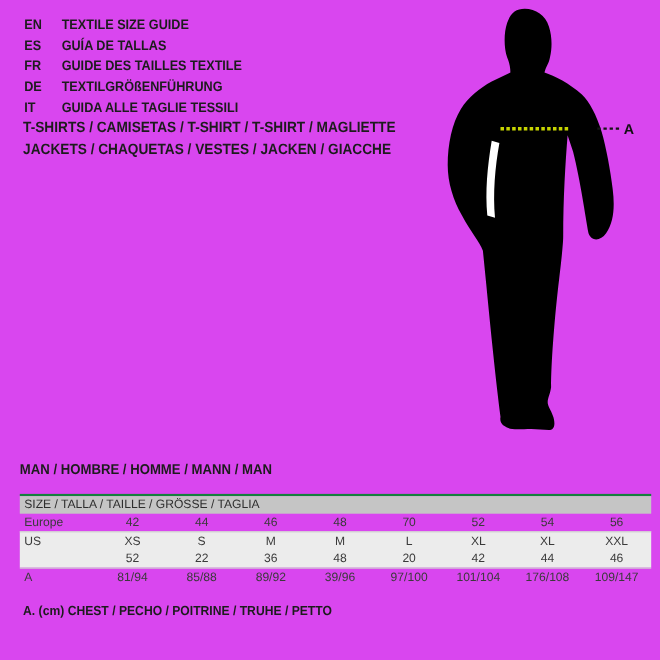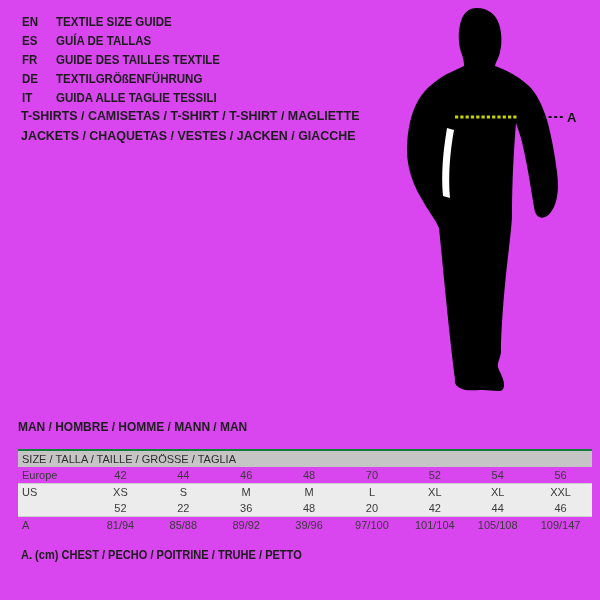--- a/index.html
+++ b/index.html
@@ -145,20 +145,20 @@
     </div>
 
     <div class="t-row sep-top">
       <div class="t-label">A</div>
       <div class="t-cell">81/94</div>
       <div class="t-cell">85/88</div>
       <div class="t-cell">89/92</div>
       <div class="t-cell">39/96</div>
       <div class="t-cell">97/100</div>
       <div class="t-cell">101/104</div>
-      <div class="t-cell">105/108</div>
+      <div class="t-cell">176/108</div>
       <div class="t-cell">109/147</div>
     </div>
   </div>
 
   <div id="footnote" class="cond">A. (cm) CHEST / PECHO / POITRINE / TRUHE / PETTO</div>
 
 </div>
 
 </body></html>

